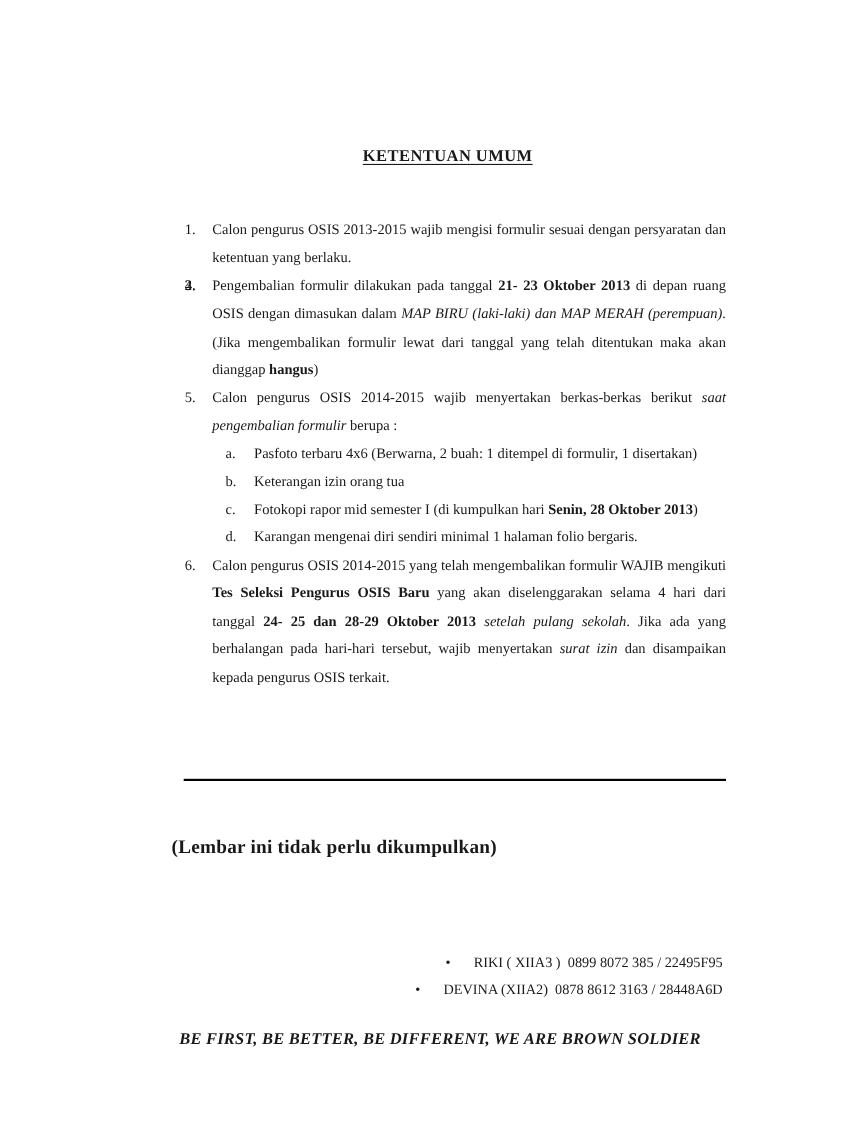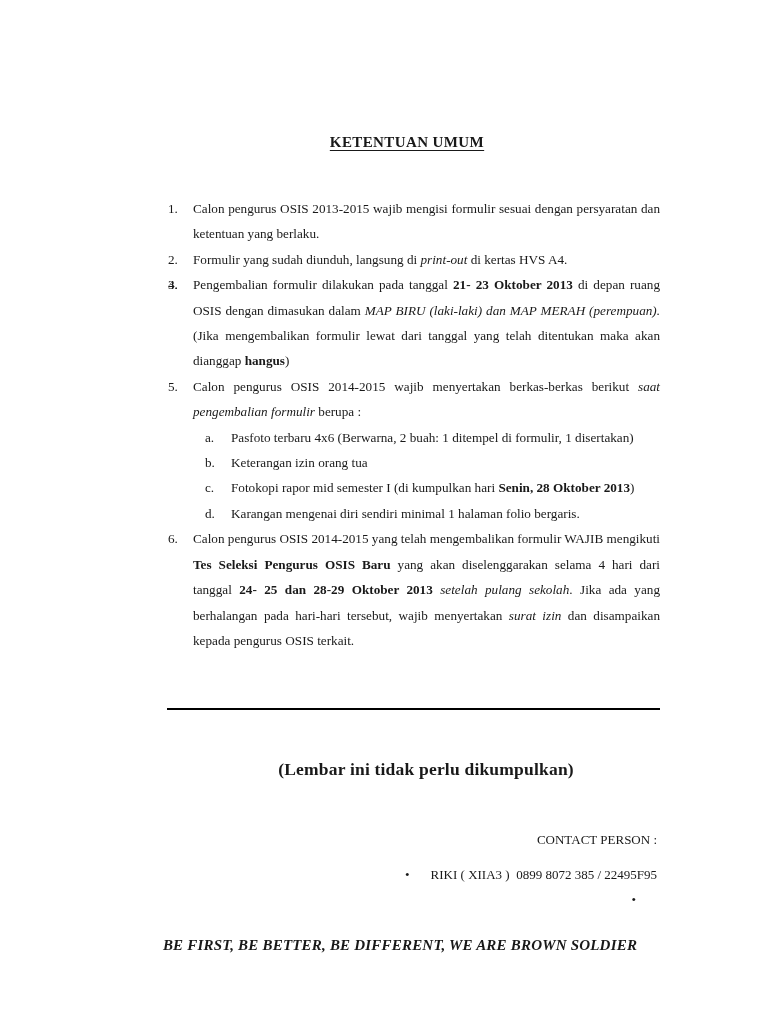--- a/index.html
+++ b/index.html
@@ -66,23 +66,23 @@
     left: 167px;
     width: 493px;
     height: 2px;
     background: #000000;
     border: none;
     margin: 0;
   }
   .note {
     position: absolute;
     top: 759px;
-    left: 180px;
+    left: 156px;
     width: 492px;
-    text-align: center;
+    text-align: left;
     font-size: 17.5px;
     font-weight: bold;
     letter-spacing: 0.2px;
   }
   .contact-heading {
     position: absolute;
     top: 832px;
     left: 168px;
     width: 489px;
     text-align: right;
@@ -125,37 +125,37 @@
   }
 </style>
 </head>
 <body>
 
 <div class="page">
   <div class="doc-title">KETENTUAN UMUM</div>
 
   <ol class="rules" id="rules-list">
       <li><span class="num">1.</span><span><span>Calon pengurus OSIS 2013-2015 wajib mengisi formulir sesuai dengan persyaratan dan ketentuan yang berlaku.</span></span></li>
-      <li><span class="num">2.</span><span><span>Formulir yang sudah diunduh, langsung di </span><span style="font-style: italic;">print-out</span><span> di kertas HVS A4.</span></span></li>
+      <li><span class="num">2.</span></li>
       <li><span class="num">3.</span></li>
       <li><span class="num">4.</span><span><span>Pengembalian formulir dilakukan pada tanggal </span><span style="font-weight: bold;">21- 23 Oktober 2013</span><span> di depan ruang OSIS dengan dimasukan dalam </span><span style="font-style: italic;">MAP BIRU (laki-laki) dan MAP MERAH (perempuan).</span><span> (Jika mengembalikan formulir lewat dari tanggal yang telah ditentukan maka akan dianggap </span><span style="font-weight: bold;">hangus</span><span>)</span></span></li>
       <li><span class="num">5.</span><span><span>Calon pengurus OSIS 2014-2015 wajib menyertakan berkas-berkas berikut </span><span style="font-style: italic;">saat pengembalian formulir</span><span> berupa :</span></span><div class="subitem"><span class="sublet">a.</span><span><span>Pasfoto terbaru 4x6 (Berwarna, 2 buah: 1 ditempel di formulir, 1 disertakan)</span></span></div><div class="subitem"><span class="sublet">b.</span><span><span>Keterangan izin orang tua</span></span></div><div class="subitem"><span class="sublet">c.</span><span><span>Fotokopi rapor mid semester I (di kumpulkan hari </span><span style="font-weight: bold;">Senin, 28 Oktober 2013</span><span>)</span></span></div><div class="subitem"><span class="sublet">d.</span><span><span>Karangan mengenai diri sendiri minimal 1 halaman folio bergaris.</span></span></div></li>
       <li><span class="num">6.</span><span><span>Calon pengurus OSIS 2014-2015 yang telah mengembalikan formulir WAJIB mengikuti </span><span style="font-weight: bold;">Tes Seleksi Pengurus OSIS Baru</span><span> yang akan diselenggarakan selama 4 hari dari tanggal </span><span style="font-weight: bold;">24- 25 dan 28-29 Oktober 2013</span><span> </span><span style="font-style: italic;">setelah pulang sekolah</span><span>. Jika ada yang berhalangan pada hari-hari tersebut, wajib menyertakan </span><span style="font-style: italic;">surat izin</span><span> dan disampaikan kepada pengurus OSIS terkait.</span></span></li>
     </ol>
 
   <hr class="divider">
 
   <div class="note">(Lembar ini tidak perlu dikumpulkan)</div>
 
-  <div class="contact-heading">CONTACT PERSON :</div>
 
   <ul class="contacts" id="contact-list">
       <li class="contact-row">
         <span class="bullet">•</span>
         <span class="contact-text">RIKI ( XIIA3 )  0899 8072 385 / 22495F95</span>
       </li>
       <li class="contact-row">
         <span class="bullet">•</span>
+        <span class="contact-text">DEVINA (XIIA2)  0878 8612 3163 / 28448A6D</span>
       </li>
     </ul>
 
   <div class="footer">BE FIRST, BE BETTER, BE DIFFERENT, WE ARE BROWN SOLDIER</div>
 </div>
 
 </body></html>

